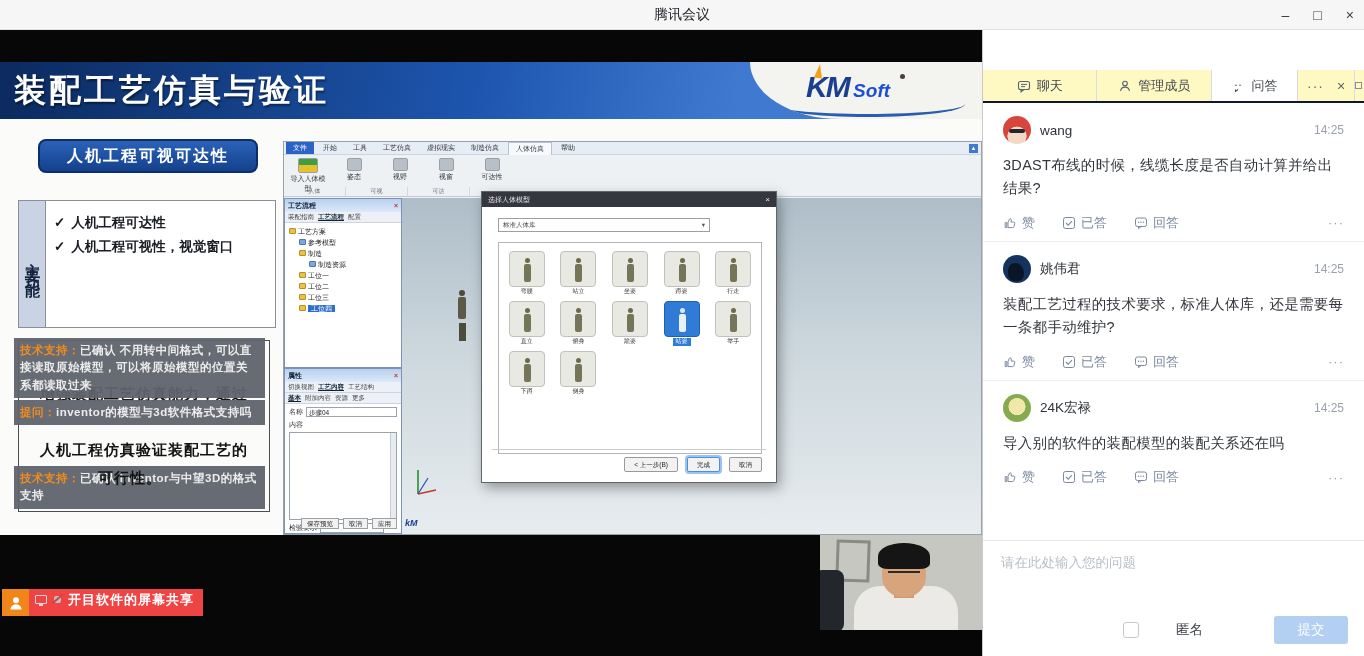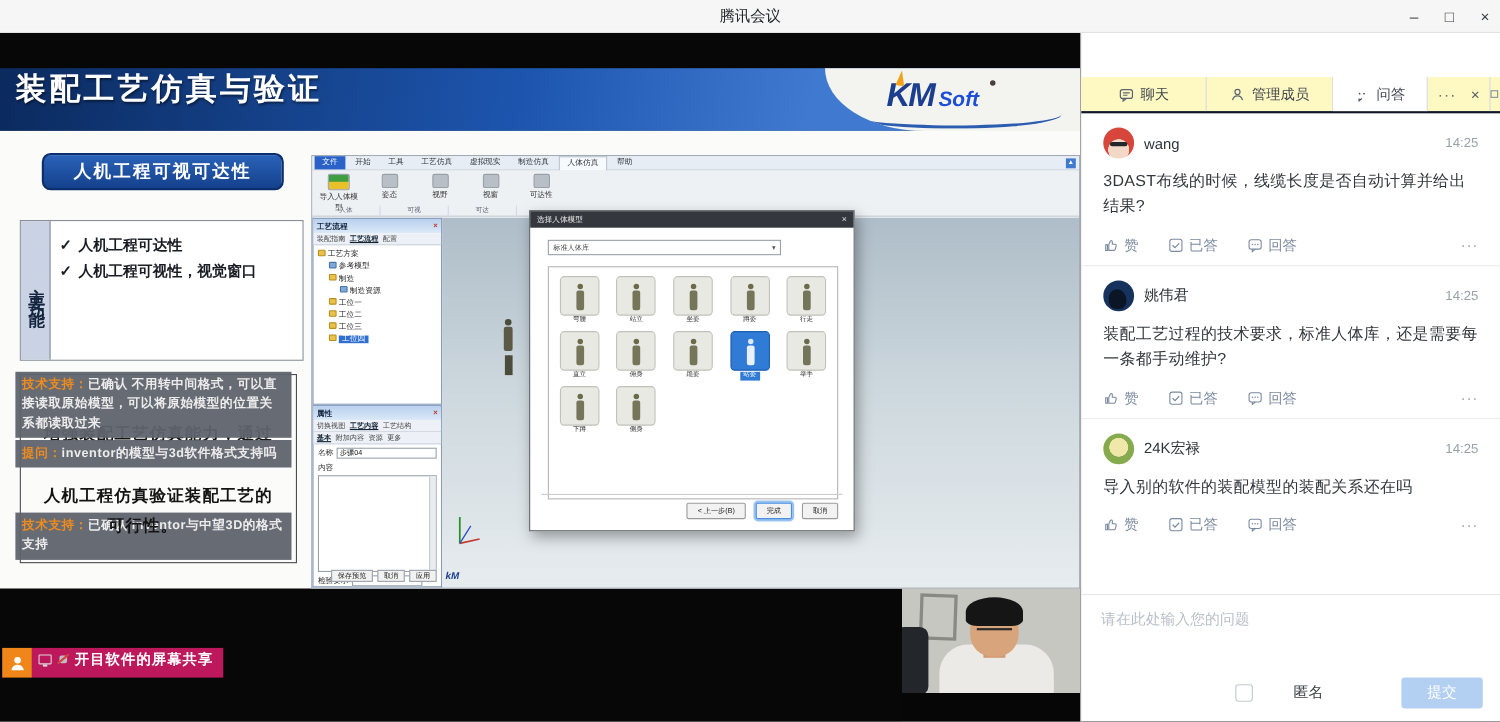--- a/index.html
+++ b/index.html
@@ -12,21 +12,21 @@
   .wctrls { position:absolute; right:10px; top:0; height:30px; display:flex; align-items:center; gap:24px; color:#3c3f44; font-size:14px; }
   .wctrls span { cursor:default; }
 
   .main { display:flex; height:626px; }
 
   
   .share { position:relative; width:982px; height:626px; background:#070707; overflow:hidden; }
 
   .banner { position:absolute; left:0; top:32px; width:982px; height:57px;
             background:linear-gradient(100deg,#0b2a5e 0%,#1d55ae 48%,#3f7ad0 75%); }
-  .banner-title { position:absolute; left:14px; top:0; font-size:28px; font-weight:bold; color:#fff;
+  .banner-title { position:absolute; left:14px; top:7px; font-size:32px; font-weight:bold; color:#fff;
                   letter-spacing:3px; text-shadow:1px 2px 2px rgba(0,0,0,.45); }
   .logo-wedge { position:absolute; right:0; top:0; width:232px; height:57px; background:#f3f3ef;
                 border-bottom-left-radius:90px 57px; overflow:hidden; }
   .logo { position:absolute; left:56px; top:8px; font-style:italic; font-weight:bold; }
   .lg-km { font-size:30px; color:#1b3e8f; letter-spacing:-2px; }
   .lg-soft { font-size:19px; color:#1d4ed8; }
   .lg-dot { display:inline-block; width:5px; height:5px; background:#4a3f3a; border-radius:50%; margin-left:5px; vertical-align:18px; }
   .lg-flame { position:absolute; left:9px; top:-6px; width:0; height:0;
               border-left:4px solid transparent; border-right:4px solid transparent; border-bottom:14px solid #f2a21a; transform:rotate(8deg); }
   .lg-swoosh { position:absolute; left:20px; bottom:2px; width:195px; height:26px;
@@ -128,21 +128,21 @@
   .pose.sel .plabel { background:#2f7bd6; color:#fff; display:inline-block; padding:0 3px; }
   .dlg-sep { position:absolute; left:10px; right:10px; bottom:32px; border-top:1px solid #ccc; }
   .dlg-btns { position:absolute; right:14px; bottom:10px; display:flex; gap:9px; }
   .dbtn { height:15px; padding:0 9px; background:#f2f2f2; border:1px solid #9a9a9a; border-radius:2px;
           font-size:6.5px; line-height:13px; color:#222; }
   .dbtn.focus { box-shadow:0 0 0 2px #9cc3f0; border-color:#4a90e2; }
 
   
   .pill { position:absolute; left:2px; top:559px; display:flex; height:27px; align-items:stretch; z-index:6; }
   .pill-person { width:27px; background:#f08519; display:flex; align-items:center; justify-content:center; }
-  .pill-bar { background:#be185d; display:flex; align-items:center; gap:5px; padding:0 9px 6px 6px; }
+  .pill-bar { background:#ef4444; display:flex; align-items:center; gap:5px; padding:0 9px 6px 6px; }
   .pill-screen { width:12px; height:9px; border:1.5px solid #d8d8d8; border-radius:1px; position:relative; }
   .pill-screen::after { content:""; position:absolute; left:3px; bottom:-3px; width:4px; height:2px; background:#d8d8d8; }
   .pill-pen { width:11px; height:11px; position:relative; }
   .pill-pen::before { content:""; position:absolute; left:2px; top:2px; width:7px; height:7px; background:#b9bfc7; border-radius:2px; }
   .pill-pen::after { content:""; position:absolute; left:-1px; top:4px; width:13px; height:2px; background:#d6413a; transform:rotate(-40deg); }
   .pill-text { color:#fff; font-size:13px; font-weight:bold; letter-spacing:1px; }
 
   .webcam { position:absolute; right:0; top:505px; width:162px; height:121px; background:#c7c7c1; overflow:hidden; }
   .wc-frame { position:absolute; left:16px; top:5px; width:34px; height:42px; border:3px solid #8a8a84; transform:rotate(2deg); }
   .wc-jacket { position:absolute; left:-6px; bottom:24px; width:30px; height:62px; background:#23262b; border-radius:8px; }

